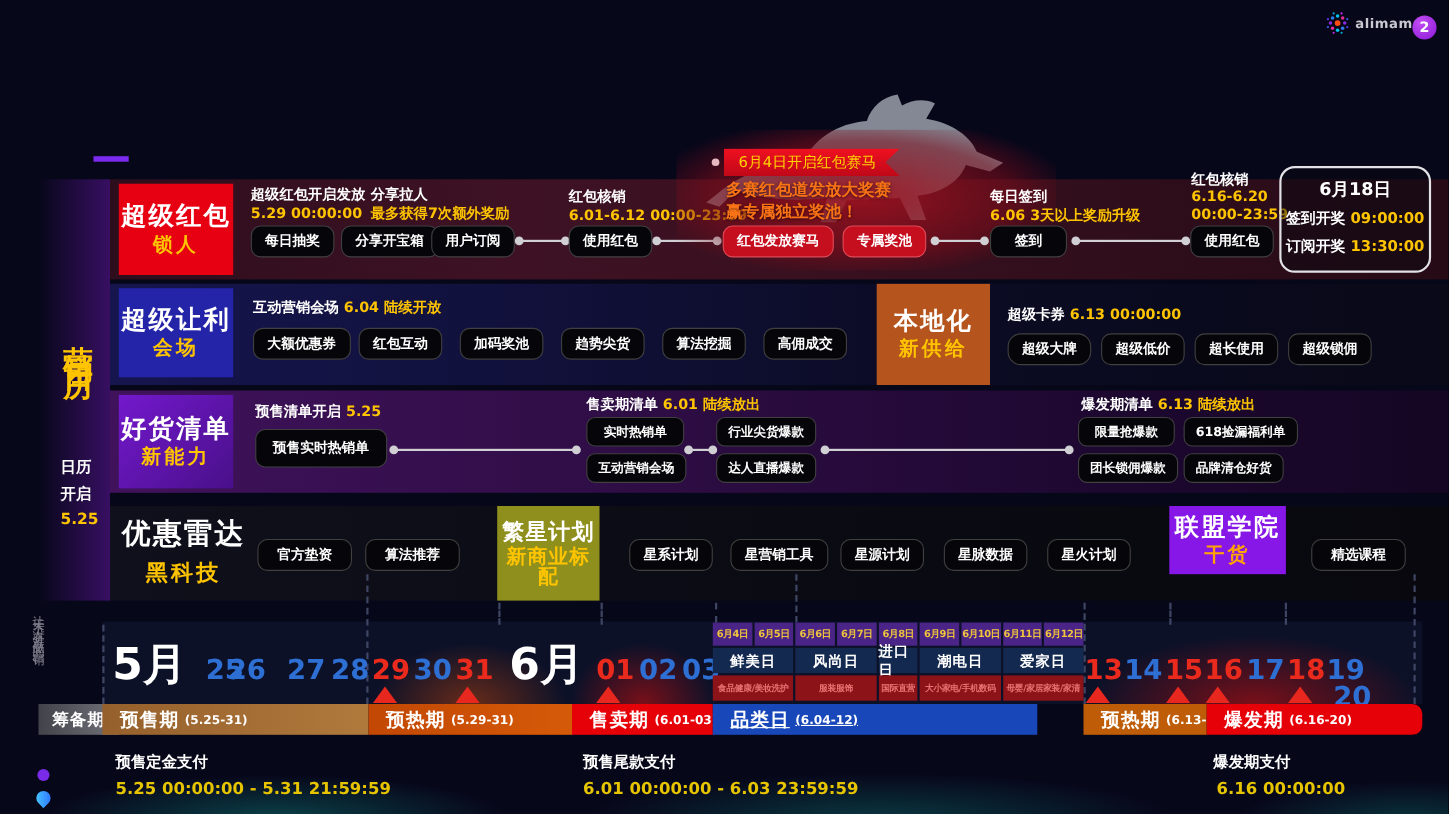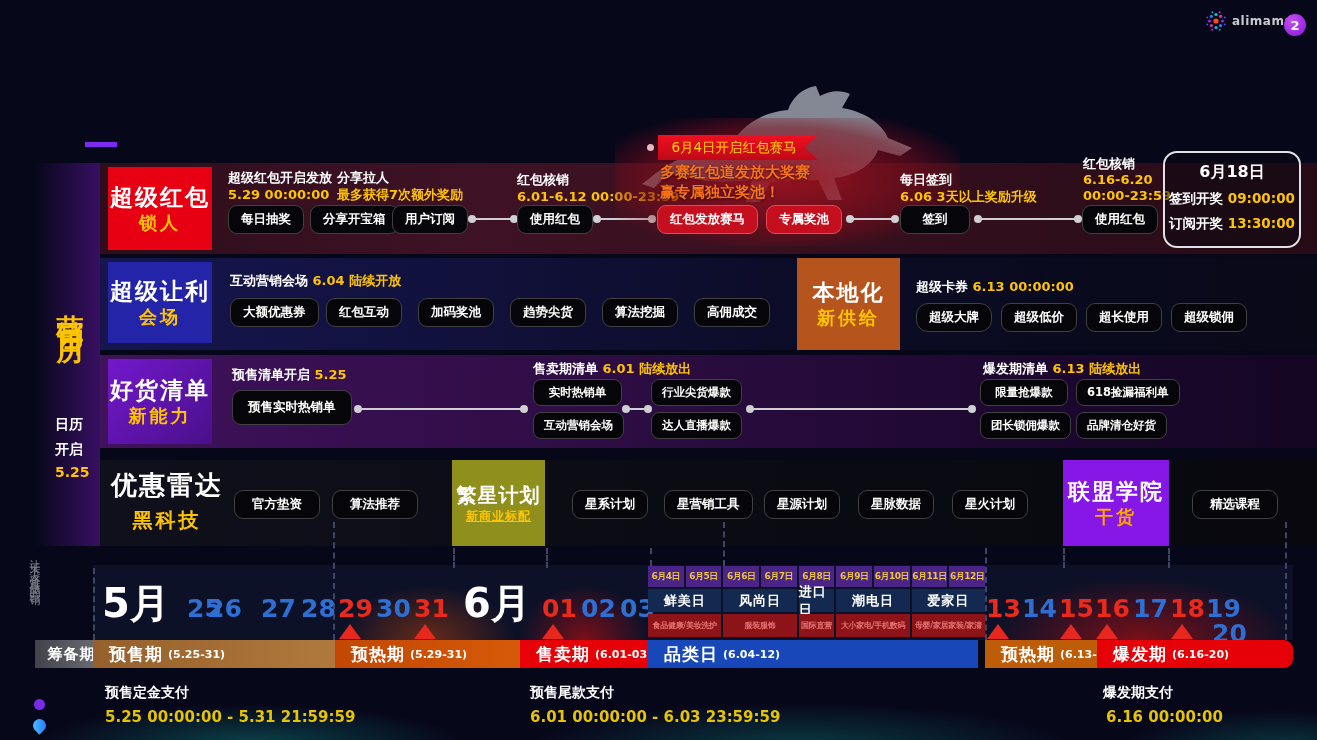--- a/index.html
+++ b/index.html
@@ -96,21 +96,21 @@
   .cc{background:#8c1318;color:#e87272;font-size:8px;font-weight:bold;height:23px;display:flex;align-items:center;justify-content:center;letter-spacing:-.3px;white-space:nowrap;overflow:hidden;}
   .sp2{grid-column:span 2;}
   .phase{position:absolute;top:640px;height:28px;display:flex;align-items:center;color:#fff;font-weight:bold;padding-left:16px;box-sizing:border-box;white-space:nowrap;}
   .phase .pl{font-size:17px;letter-spacing:1px;}
   .phase .pr{font-size:11px;margin-left:5px;}
   .ph-prep{left:35px;width:73px;background:linear-gradient(90deg,#42424a,#72727a);justify-content:center;padding-left:0;}
   .ph-prep .pl{font-size:15px;}
   .ph-presale{left:93px;width:242px;background:linear-gradient(90deg,#96602c,#b0793c);}
   .ph-warm1{left:335px;width:185px;background:linear-gradient(90deg,#c24703,#d55a08);}
   .ph-sale{left:520px;width:128px;background:#e60008;}
-  .ph-cat{left:648px;width:330px;background:#1747b8;}
+  .ph-cat{left:648px;width:295px;background:#1747b8;text-decoration:underline;}
   .ph-warm2{left:985px;width:112px;background:#bf5c07;}
   .ph-burst{left:1097px;width:196px;background:#e60008;border-radius:0 9px 9px 0;}
   
   .pay-label{position:absolute;top:684px;font-size:14px;font-weight:bold;color:#fff;}
   .pay-time{position:absolute;top:708px;font-size:15px;font-weight:bold;color:#e6c400;white-space:nowrap;}
 </style>
 </head>
 <body>
 
 <div class="stage">
@@ -284,29 +284,29 @@
 
   <div class="radar">
     <div class="rt">优惠雷达</div>
     <div class="rs">黑科技</div>
   </div>
   <div class="btn" style="left:234px;top:490px;padding:0 17px;">官方垫资</div>
   <div class="btn" style="left:332px;top:490px;padding:0 17px;">算法推荐</div>
 
   <div class="blk blk-olive" style="left:452px;top:460px;width:93px;height:86px;">
     <span class="bt" style="font-size:20px;letter-spacing:1px;">繁星计划</span>
-    <span class="bs" style="font-size:12px;letter-spacing:1px;text-decoration:underline;">新商业标配</span>
+    <span class="bs" style="font-size:18px;letter-spacing:1px;">新商业标配</span>
   </div>
   <div class="btn" style="left:572px;top:490px;">星系计划</div>
   <div class="btn" style="left:664px;top:490px;">星营销工具</div>
   <div class="btn" style="left:764px;top:490px;">星源计划</div>
   <div class="btn" style="left:858px;top:490px;">星脉数据</div>
   <div class="btn" style="left:952px;top:490px;">星火计划</div>
 
-  <div class="blk blk-violet" style="left:1063px;top:460px;width:106px;height:86px;">
+  <div class="blk blk-violet" style="left:1063px;top:460px;width:106px;height:62px;">
     <span class="bt" style="font-size:22px;">联盟学院</span>
     <span class="bs" style="color:#ffa400;">干货</span>
   </div>
   <div class="btn" style="left:1192px;top:490px;padding:0 17px;">精选课程</div>
 
   <div class="vdash" style="left:93px;top:568px;height:72px;"></div>
   <div class="vdash" style="left:333px;top:522px;height:118px;"></div>
   <div class="vdash" style="left:453px;top:548px;height:20px;"></div>
   <div class="vdash" style="left:546px;top:548px;height:20px;"></div>
   <div class="vdash" style="left:650px;top:548px;height:18px;"></div>

